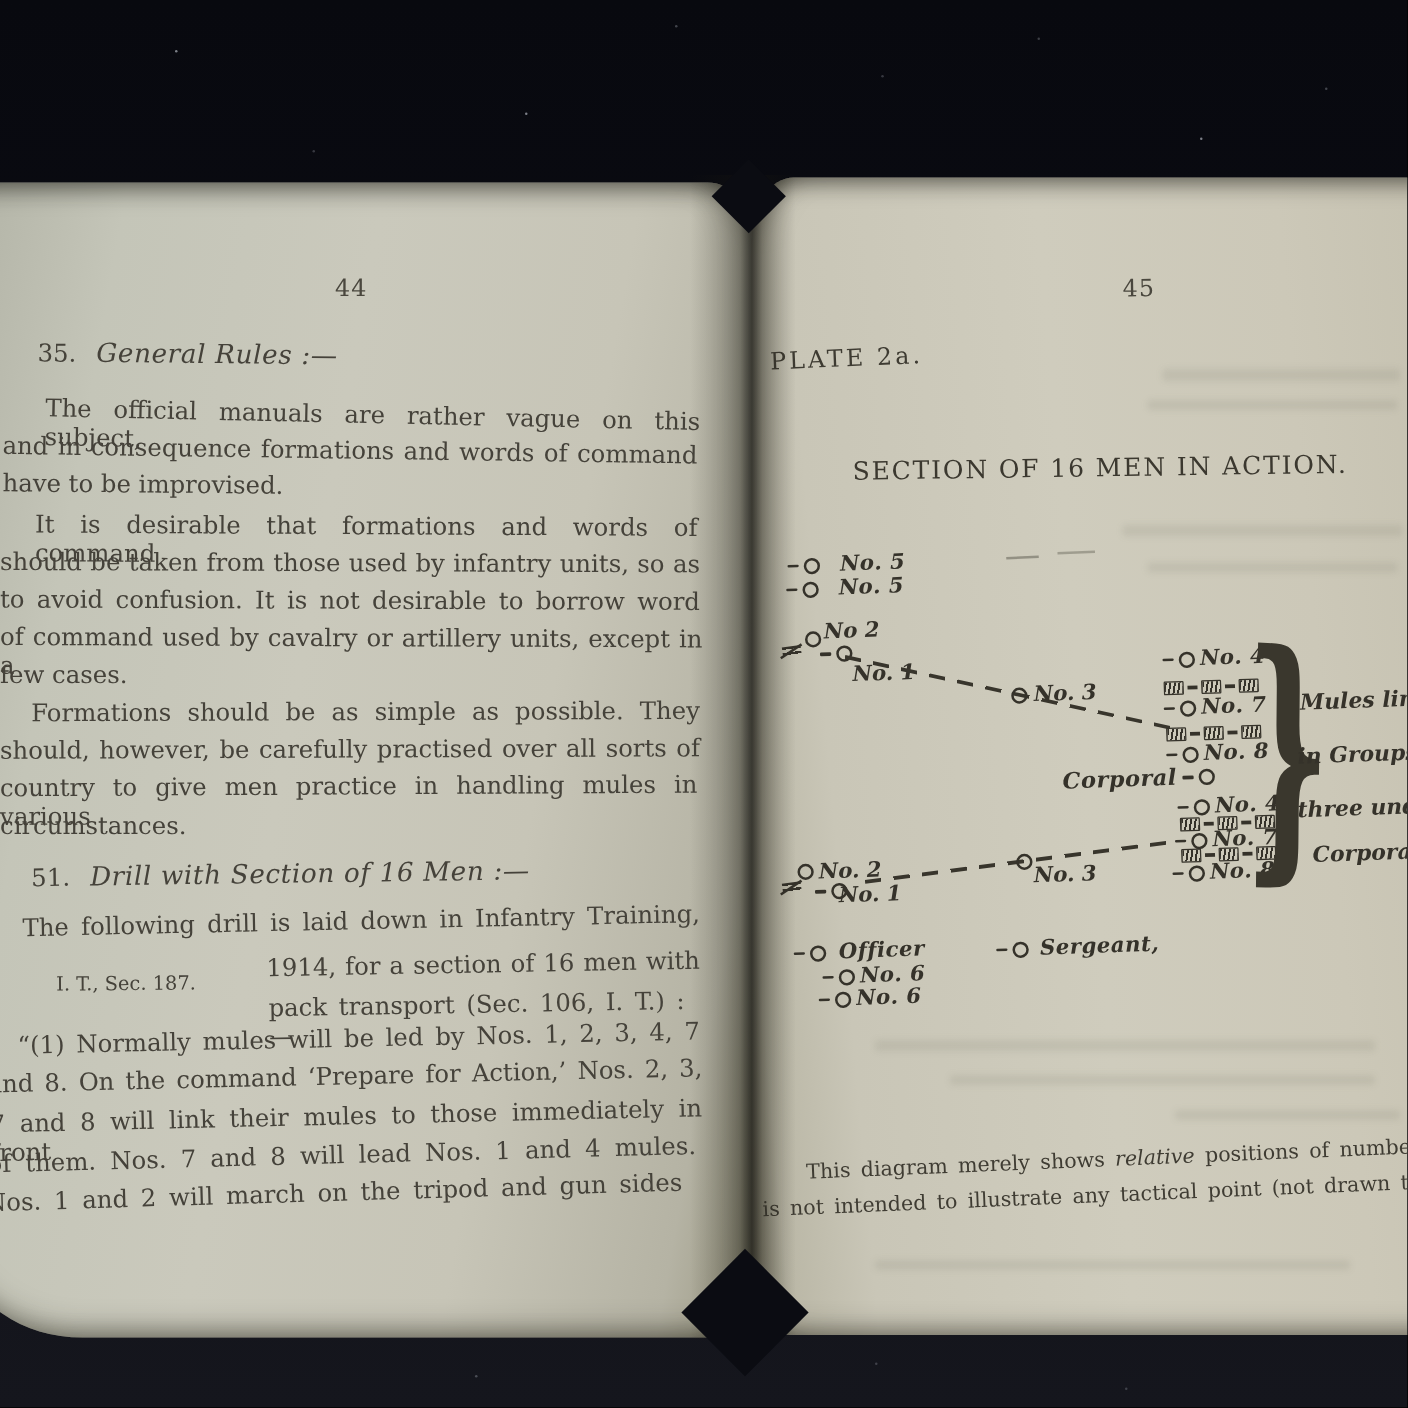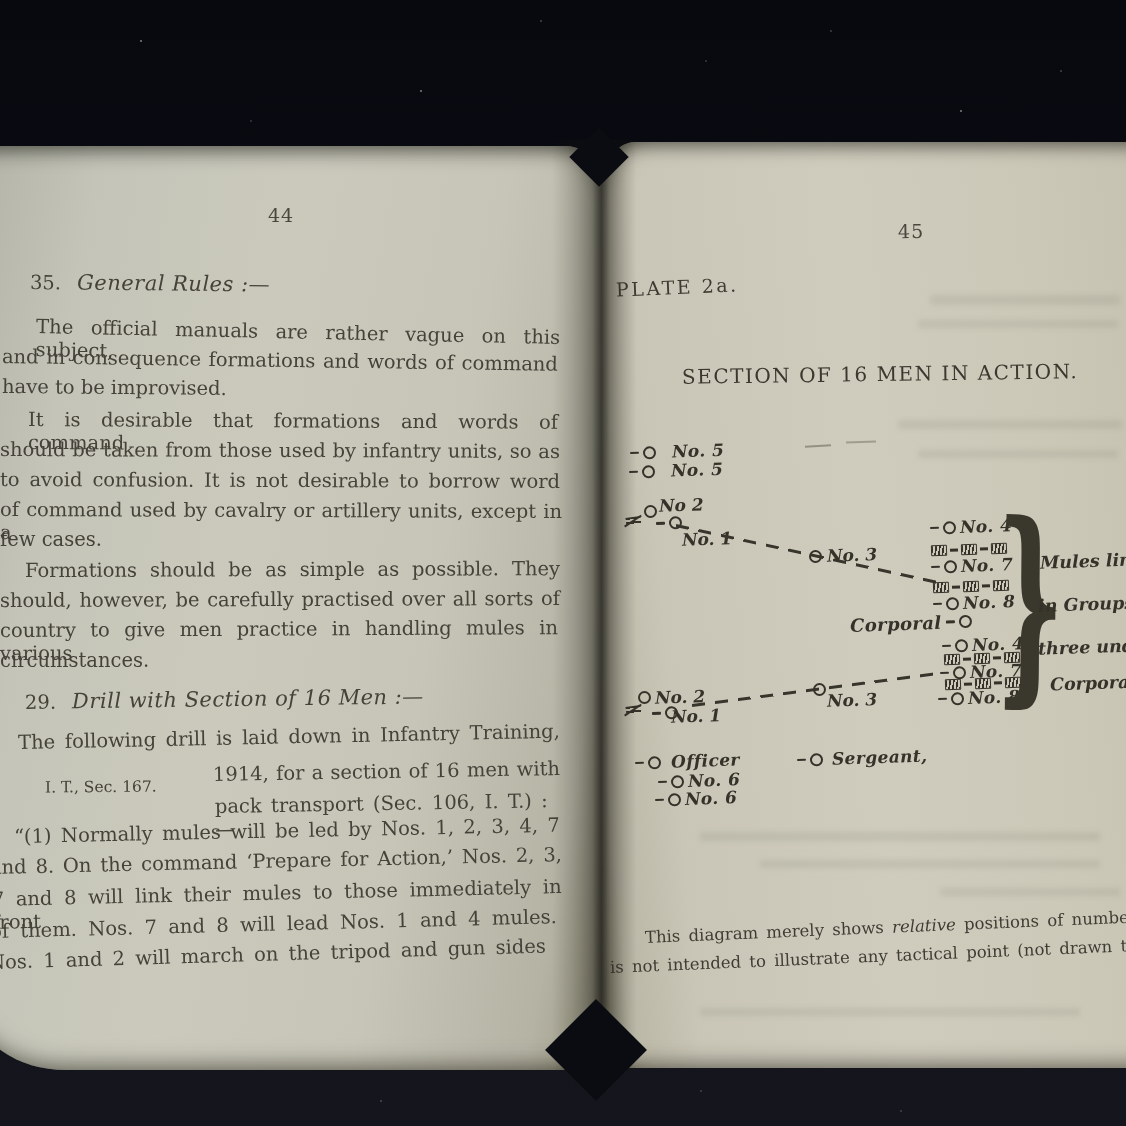--- a/index.html
+++ b/index.html
@@ -74,21 +74,21 @@
   <span class="speck" style="left:540px;top:20px;opacity:.5"></span>
   <span class="speck" style="left:830px;top:30px;opacity:.45"></span>
   <span class="speck" style="left:1060px;top:70px;opacity:.5"></span>
   <span class="speck" style="left:380px;top:1100px;opacity:.5"></span>
   <span class="speck" style="left:700px;top:1090px;opacity:.4"></span>
   <span class="speck" style="left:900px;top:1110px;opacity:.4"></span>
 
   <div id="left-page"></div>
 
   <div style="position:absolute;left:0;top:0;width:600px;height:1126px">
-    <div class="pgnum" style="left:268px;top:204px">44</div>
+    <div class="pgnum" style="left:268px;top:220px">44</div>
 
     <div class="line heading" style="left:30px;top:270px;transform:rotate(.6deg)">
       <span class="num">35.</span><span class="ttl">General Rules :—</span>
     </div>
 
     <div class="line j" style="left:36px;top:315px;width:524px;transform:rotate(1.2deg)">The official manuals are rather vague on this subject,</div>
     <div class="line j" style="left:2px;top:345px;width:556px;transform:rotate(.8deg)">and in consequence formations and words of command</div>
     <div class="line" style="left:2px;top:375px;transform:rotate(.5deg)">have to be improvised.</div>
 
     <div class="line j" style="left:28px;top:408px;width:530px;transform:rotate(.3deg)">It is desirable that formations and words of command</div>
@@ -96,26 +96,26 @@
     <div class="line j" style="left:0;top:468px;width:560px;transform:rotate(.2deg)">to avoid confusion.  It is not desirable to borrow word</div>
     <div class="line j" style="left:0;top:498px;width:562px;transform:rotate(.2deg)">of command used by cavalry or artillery units, except in a</div>
     <div class="line" style="left:0;top:528px">few cases.</div>
 
     <div class="line j" style="left:25px;top:559px;width:535px;transform:rotate(-.2deg)">Formations should be as simple as possible.  They</div>
     <div class="line j" style="left:0;top:589px;width:560px;transform:rotate(-.2deg)">should, however, be carefully practised over all sorts of</div>
     <div class="line j" style="left:0;top:619px;width:558px;transform:rotate(-.3deg)">country to give men practice in handling mules in various</div>
     <div class="line" style="left:0;top:649px">circumstances.</div>
 
     <div class="line heading" style="left:25px;top:690px;transform:rotate(-.8deg)">
-      <span class="num">29.</span><span class="ttl">Drill with Section of 16 Men :—</span>
+      <span class="num">51.</span><span class="ttl">Drill with Section of 16 Men :—</span>
     </div>
 
     <div class="line j" style="left:18px;top:731px;width:542px;transform:rotate(-1.2deg)">The following drill is laid down in Infantry Training,</div>
     <div class="line j" style="left:213px;top:763px;width:347px;transform:rotate(-1deg)">1914, for a section of 16 men with</div>
-    <div class="margin-note" style="left:45px;top:778px;transform:rotate(-.5deg)">I. T., Sec. 167.</div>
+    <div class="margin-note" style="left:45px;top:778px;transform:rotate(-.5deg)">I. T., Sec. 187.</div>
     <div class="line j" style="left:215px;top:795px;width:333px;transform:rotate(-1deg)">pack transport (Sec. 106, I. T.) :—</div>
 
     <div class="line j" style="left:14px;top:825px;width:546px;transform:rotate(-1.2deg)">“(1) Normally mules will be led by Nos. 1, 2, 3, 4, 7</div>
     <div class="line j" style="left:-10px;top:856px;width:572px;transform:rotate(-1.3deg)">and 8.  On the command ‘Prepare for Action,’ Nos. 2, 3,</div>
     <div class="line j" style="left:-8px;top:888px;width:570px;transform:rotate(-1.3deg)">7 and 8 will link their mules to those immediately in front</div>
     <div class="line j" style="left:-10px;top:920px;width:567px;transform:rotate(-1.5deg)">of them.  Nos. 7 and 8 will lead Nos. 1 and 4 mules.</div>
     <div class="line j" style="left:-12px;top:951px;width:558px;transform:rotate(-1.7deg)">Nos. 1 and 2 will march on the tripod and gun sides</div>
   </div>
 
   <div id="right-page"></div>

